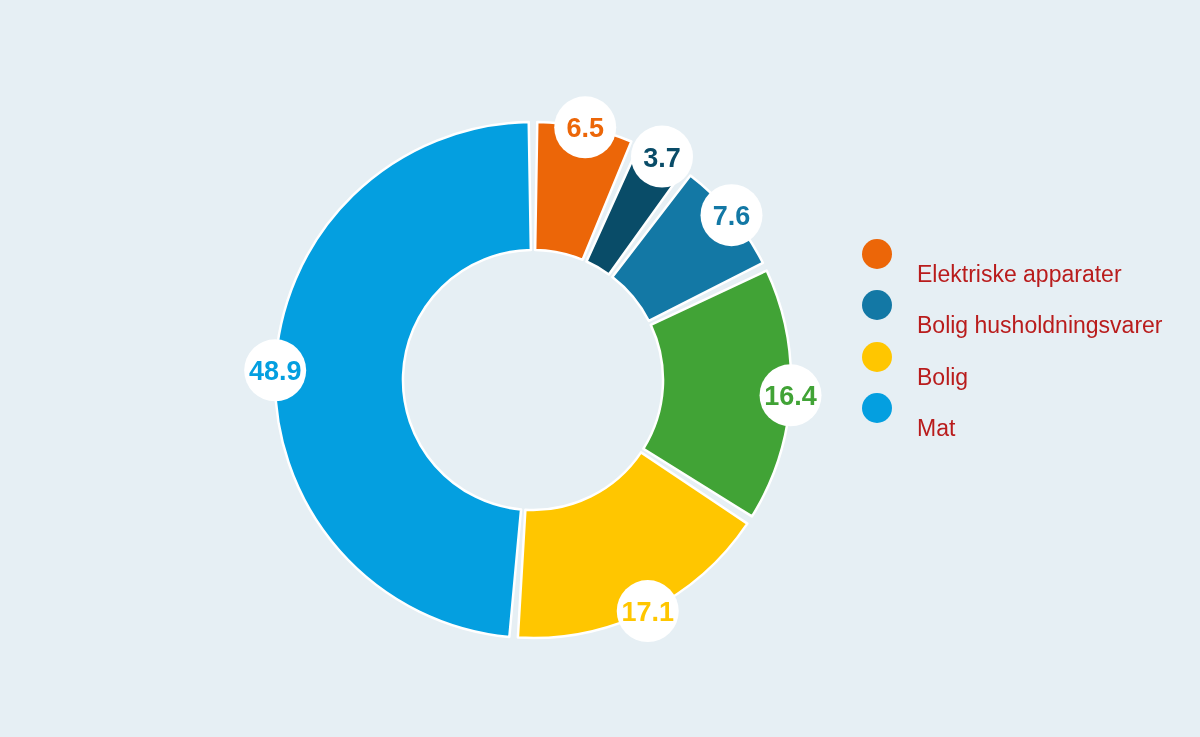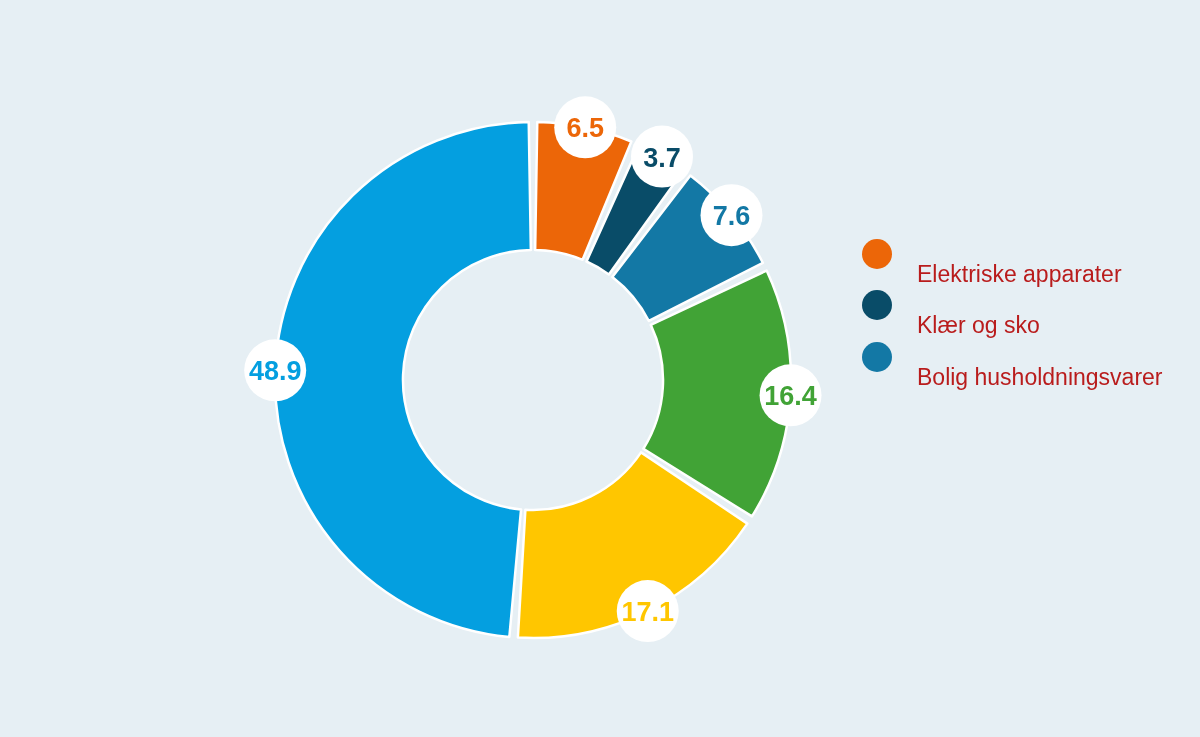--- a/index.html
+++ b/index.html
@@ -99,22 +99,26 @@
         </g>
       </g>
   </svg>
 
   <div id="legend">
       <div class="legend-item">
         <span class="legend-swatch" style="background: rgb(236, 102, 8);"></span>
         <span class="legend-label">Elektriske apparater</span>
       </div>
       <div class="legend-item">
-        <span class="legend-swatch" style="background: rgb(9, 76, 104);"></span>
-        <span class="legend-label">Klær og sko</span>
+        <span class="legend-swatch" style="background: rgb(19, 120, 165);"></span>
+        <span class="legend-label">Bolig husholdningsvarer</span>
       </div>
       <div class="legend-item">
-        <span class="legend-swatch" style="background: rgb(19, 120, 165);"></span>
-        <span class="legend-label">Bolig husholdningsvarer</span>
+        <span class="legend-swatch" style="background: rgb(255, 198, 0);"></span>
+        <span class="legend-label">Bolig</span>
+      </div>
+      <div class="legend-item">
+        <span class="legend-swatch" style="background: rgb(4, 159, 224);"></span>
+        <span class="legend-label">Mat</span>
       </div>
     </div>
 
 </div>
 
 </body></html>

